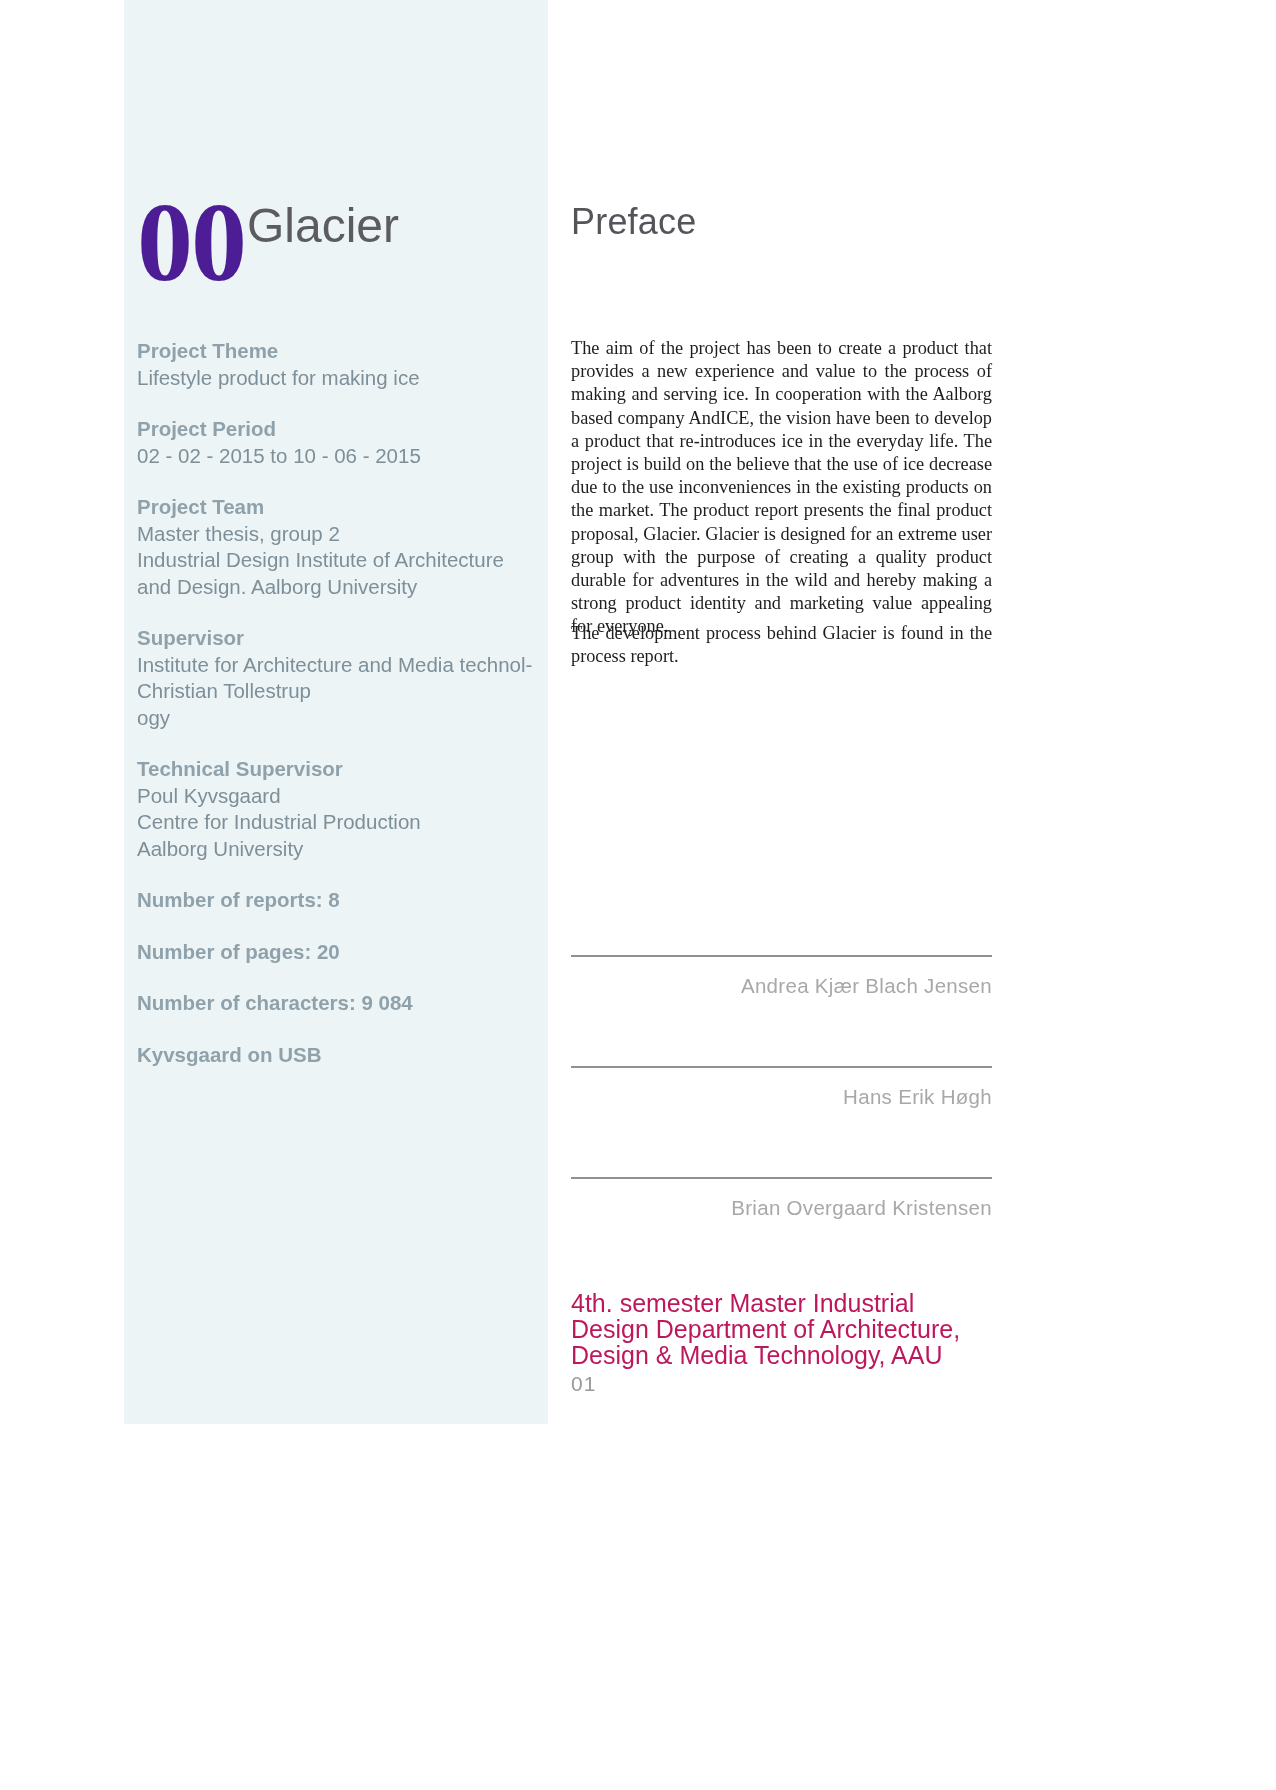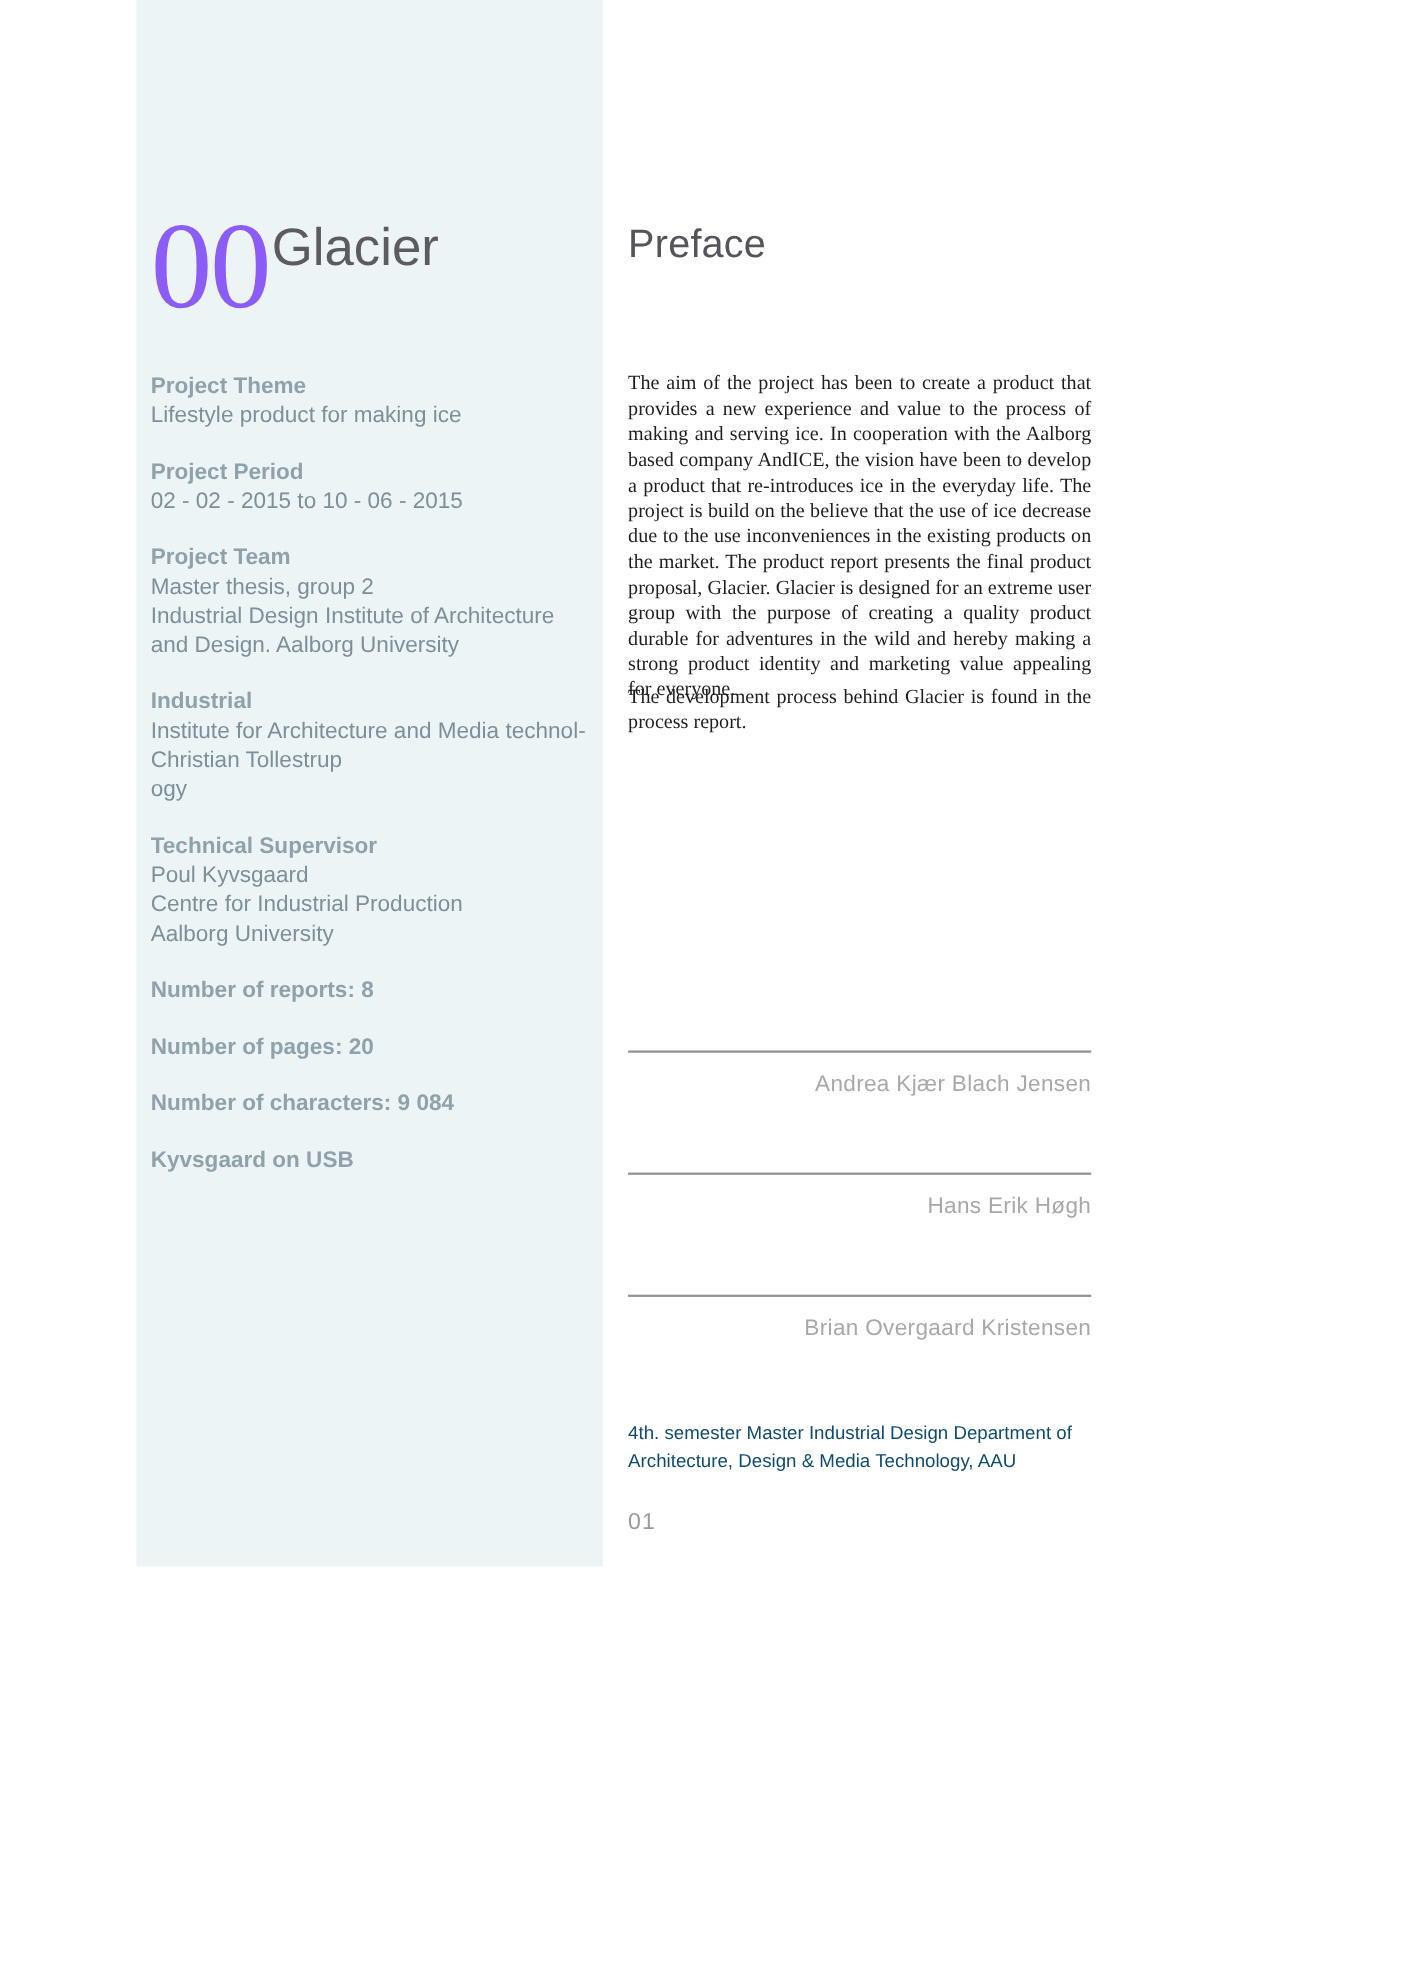--- a/index.html
+++ b/index.html
@@ -45,22 +45,22 @@
   .title-block {
     position: absolute;
     left: 0px;
     top: 186px;
     white-space: nowrap;
   }
   .title-number {
     font-family: "Liberation Serif", "DejaVu Serif", serif;
     font-size: 112px;
     line-height: 112px;
-    font-weight: 400;
-    color: #8b5cf6;
+    font-weight: 700;
+    color: #4c1d95;
     letter-spacing: -2px;
     vertical-align: baseline;
   }
   .title-word {
     font-family: "Liberation Sans", sans-serif;
     font-size: 48px;
     font-weight: 300;
     color: #5c5c60;
     letter-spacing: 0px;
     vertical-align: baseline;
@@ -159,24 +159,24 @@
     color: #a8a8a8;
     letter-spacing: 0.3px;
   }
 
   #footer-note {
     position: absolute;
     left: 0px;
     top: 1290px;
     width: 425px;
     font-family: "Liberation Sans", sans-serif;
-    font-size: 17px;
+    font-size: 25px;
     line-height: 26px;
     font-weight: 300;
-    color: #0c4a6e;
+    color: #be185d;
   }
 
   #page-number {
     position: absolute;
     left: 0px;
     top: 1371px;
     width: 421px;
     font-family: "Liberation Sans", sans-serif;
     font-size: 21px;
     line-height: 26px;
@@ -211,21 +211,21 @@
       </div>
 
       <div class="meta-group">
         <div class="meta-line heading">Project Team</div>
         <div class="meta-line">Master thesis, group 2</div>
         <div class="meta-line">Industrial Design Institute of Architecture</div>
         <div class="meta-line">and Design. Aalborg University</div>
       </div>
 
       <div class="meta-group">
-        <div class="meta-line heading">Industrial</div>
+        <div class="meta-line heading">Supervisor</div>
         <div class="meta-line">Institute for Architecture and Media technol-</div>
         <div class="meta-line">Christian Tollestrup</div>
         <div class="meta-line">ogy</div>
       </div>
 
       <div class="meta-group">
         <div class="meta-line heading">Technical Supervisor</div>
         <div class="meta-line">Poul Kyvsgaard</div>
         <div class="meta-line">Centre for Industrial Production</div>
         <div class="meta-line">Aalborg University</div>

